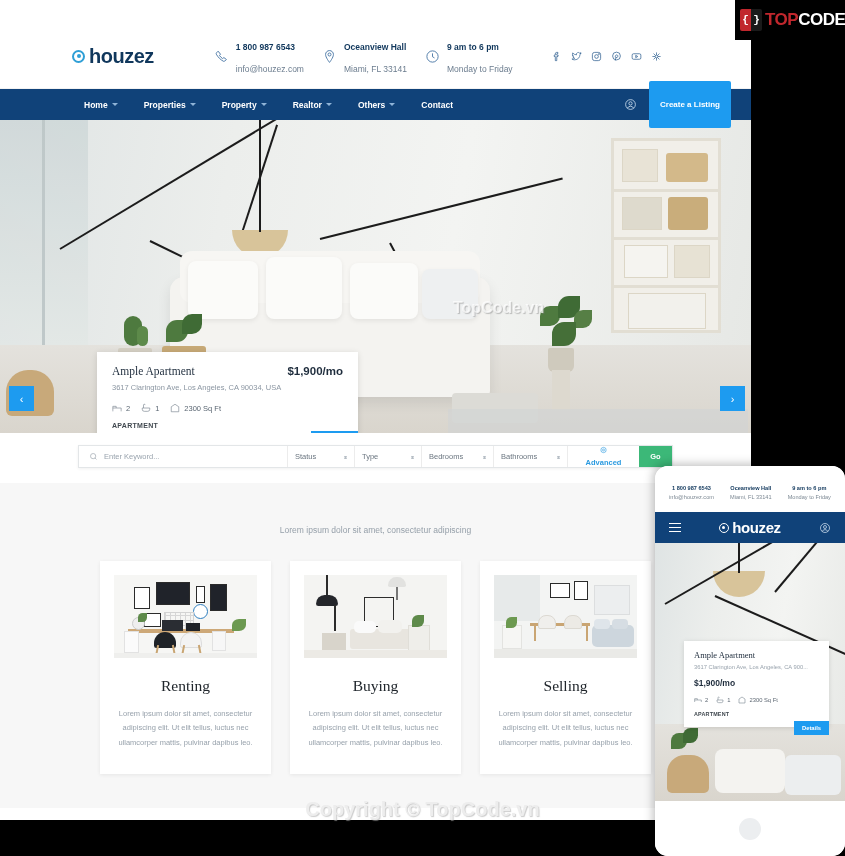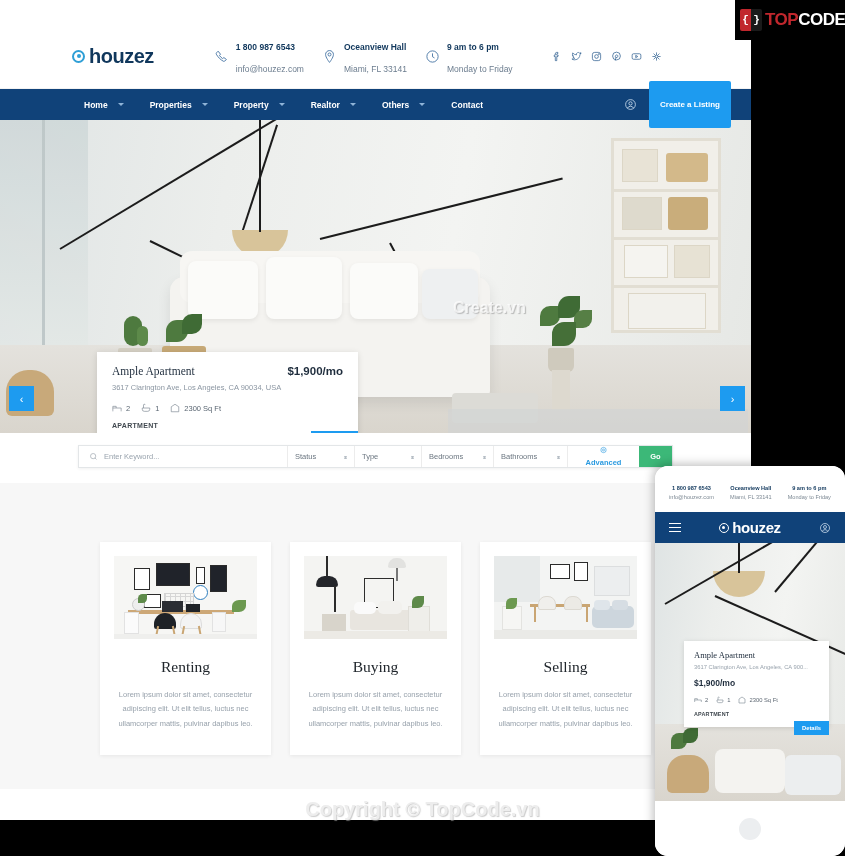--- a/index.html
+++ b/index.html
@@ -52,21 +52,21 @@
   .socials { display: flex; align-items: center; gap: 9px; margin-left: 20px; }
   .soc { color: #2c5d8f; display: block; }
 
   
   .nav {
     height: 31px; background: #104279;
     display: flex; align-items: center; padding-left: 72px;
     position: relative; z-index: 5;
   }
   .nav-item {
-    display: flex; align-items: center; gap: 10px;
+    display: flex; align-items: center; gap: 4px;
     color: #fff; font-size: 8.5px; font-weight: 700;
     padding: 0 13px; height: 44px; white-space: nowrap;
   }
   .nav-item:first-child { padding-left: 12px; }
   .caret {
     width: 0; height: 0; border-left: 3px solid transparent;
     border-right: 3px solid transparent; border-top: 3.5px solid #8fb4d8;
   }
   .nav-right {
     margin-left: auto; display: flex; align-items: center;
@@ -524,20 +524,21 @@
                 <circle cx="12" cy="12" r="8"></circle>
                 <circle cx="12" cy="12" r="3"></circle>
               </svg>
             <span>Advanced</span>
           </div>
           <button class="sb-go">Go</button>
         </div>
       </div>
 
       <div class="welcome">
+        <div class="welcome-sub">Lorem ipsum dolor sit amet, consectetur adipiscing</div>
 
         <div class="cards">
 
           <div class="card">
             <div class="card-img">
               <div class="ci" style="inset:0;background:#f6f6f4;"></div>
               <div class="frame dark" style="left:42px;top:7px;width:34px;height:23px;"></div>
               <div class="frame" style="left:20px;top:12px;width:16px;height:22px;"></div>
               <div class="frame" style="left:82px;top:11px;width:9px;height:17px;"></div>
               <div class="frame dark" style="left:96px;top:9px;width:17px;height:27px;"></div>
@@ -607,21 +608,21 @@
               <div class="ci" style="left:0;bottom:0;width:100%;height:9px;background:#eaeae7;"></div>
             </div>
             <div class="card-title">Selling</div>
             <div class="card-text">Lorem ipsum dolor sit amet, consectetur adipiscing elit. Ut elit tellus, luctus nec ullamcorper mattis, pulvinar dapibus leo.</div>
           </div>
 
         </div>
       </div>
     </div>
 
-    <div class="hero-wm">Create.vn</div>
+    <div class="hero-wm">TopCode.vn</div>
   </div>
 
   <div class="copy-wm">Copyright © TopCode.vn</div>
 
   <div class="badge-white"></div>
   <div class="badge">
     <span class="badge-ico">
       <span class="bi-l">{</span>
       <span class="bi-r">}</span>
     </span>

